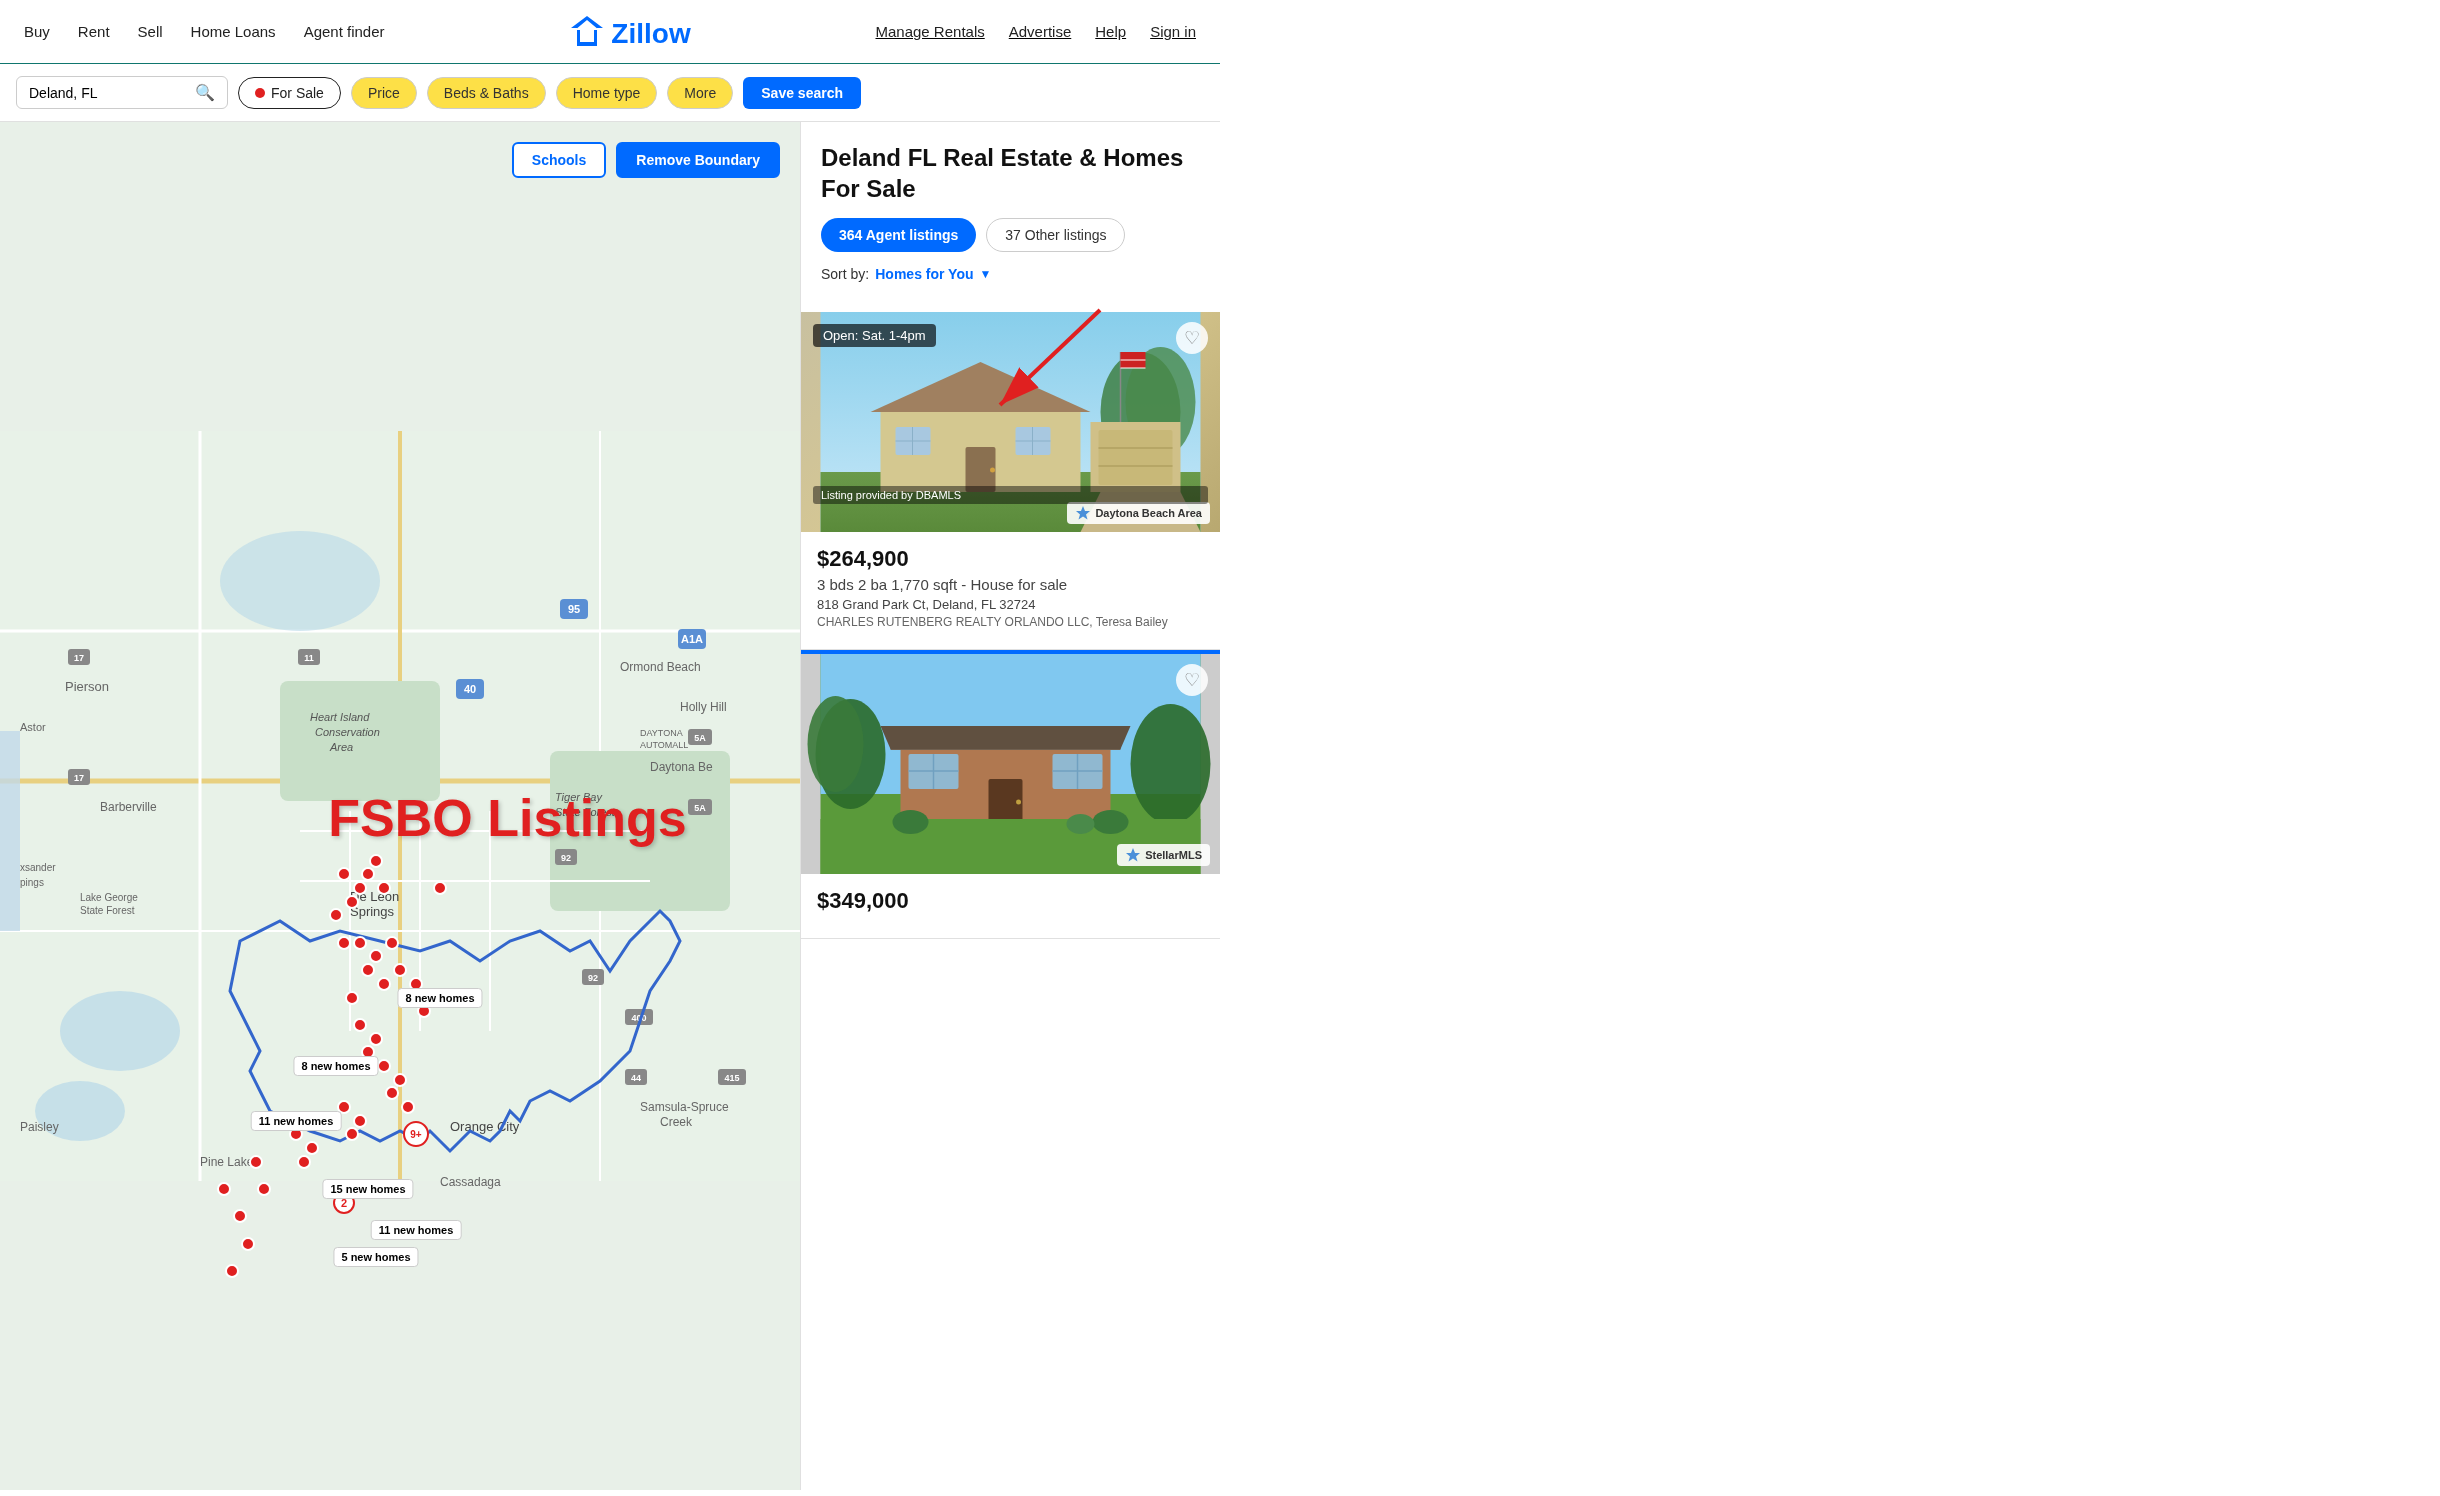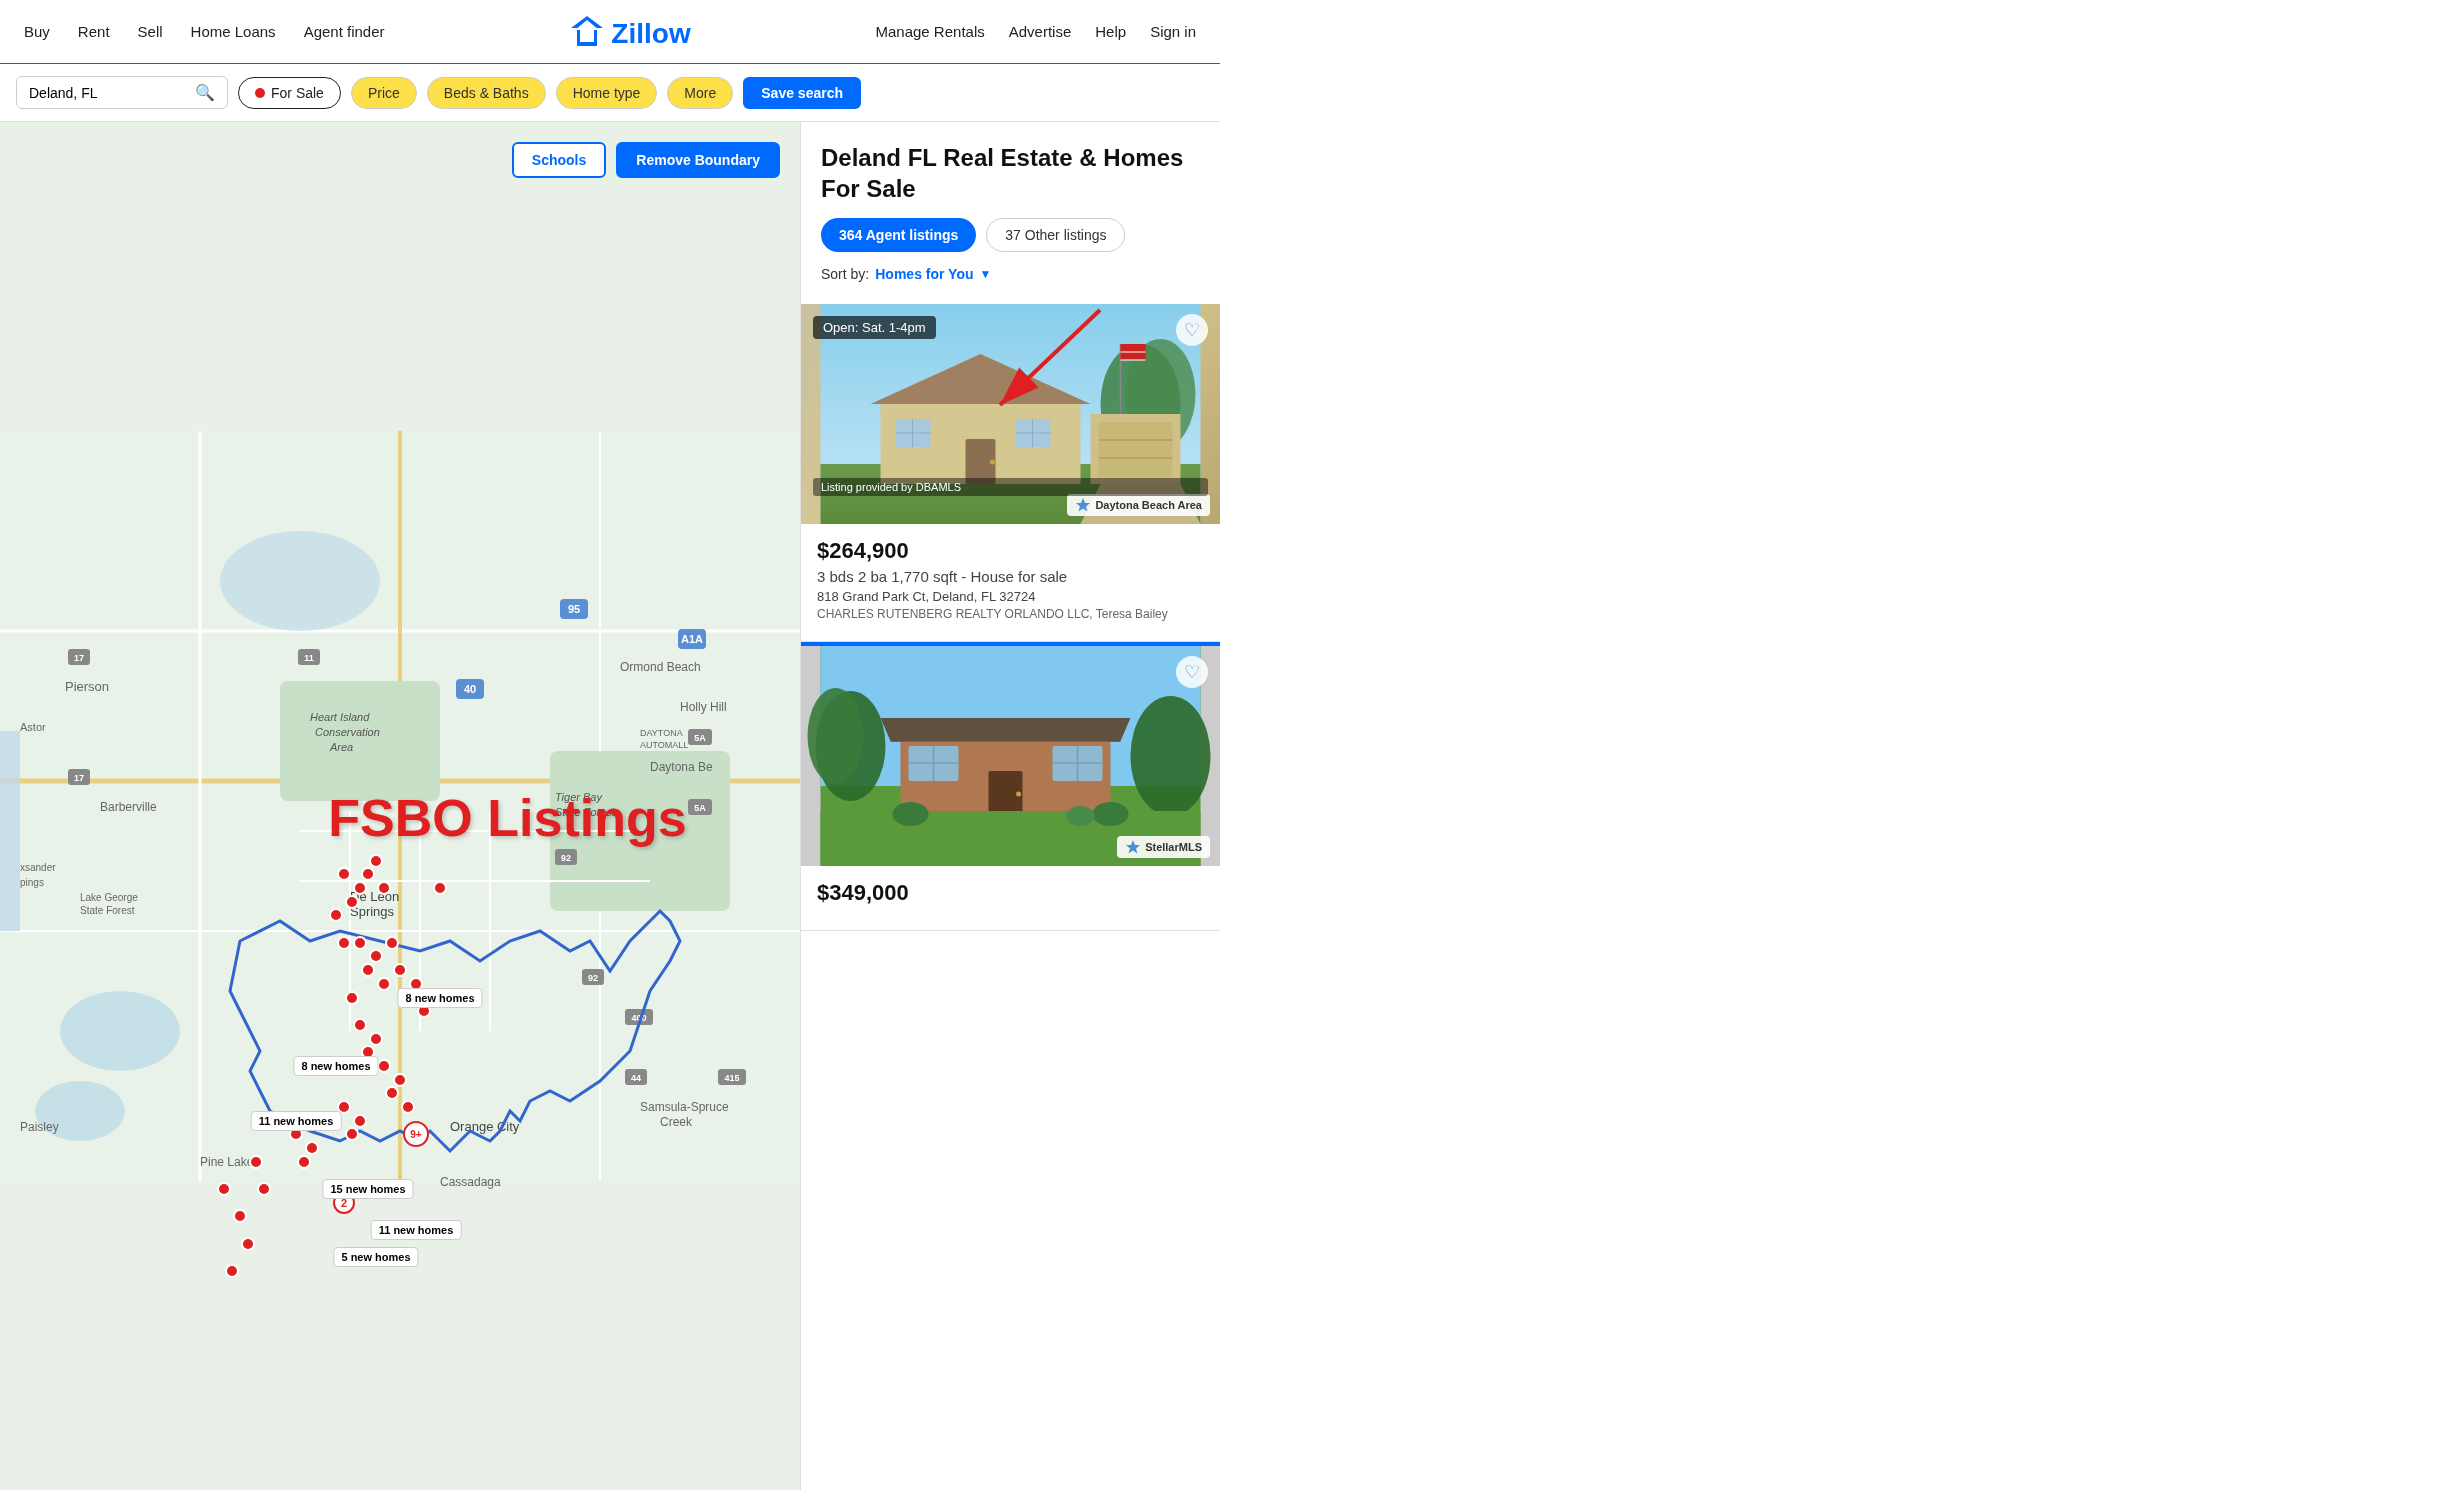--- a/index.html
+++ b/index.html
@@ -8,21 +8,21 @@
     
     .top-nav {
       display: flex; align-items: center; justify-content: space-between;
       padding: 0 24px; height: 64px; border-bottom: 1px solid #0f766e;
     }
     .nav-left { display: flex; gap: 28px; align-items: center; }
     .nav-left a { font-size: 15px; color: #222; text-decoration: none; }
     .nav-logo { display: flex; align-items: flex-end; gap: 6px; }
     .nav-logo svg { width: 36px; height: 36px; }
     .logo-text { font-size: 28px; font-weight: 700; color: #006aff; }
-    .nav-right { display: flex; gap: 24px; align-items: center; }
+    .nav-right { display: flex; gap: 24px; align-items: center; text-decoration: underline; }
     .nav-right a { font-size: 15px; color: #222; text-decoration: none; }
 
     
     .filter-bar {
       display: flex; align-items: center; gap: 10px;
       padding: 12px 16px; border-bottom: 1px solid #e0e0e0;
     }
     .search-box {
       display: flex; align-items: center; border: 1px solid #ccc; border-radius: 6px;
       padding: 6px 12px; width: 212px; gap: 8px;
@@ -88,21 +88,21 @@
     .listing-tabs { display: flex; gap: 10px; margin-bottom: 14px; }
     .tab-agent {
       background: #006aff; color: #fff; border: none;
       border-radius: 24px; padding: 8px 18px; font-size: 14px; font-weight: 600; cursor: pointer;
     }
     .tab-other {
       background: #fff; color: #333; border: 1.5px solid #ccc;
       border-radius: 24px; padding: 8px 18px; font-size: 14px; cursor: pointer;
     }
     .sort-row {
-      display: flex; align-items: center; gap: 6px; margin-bottom: 12px;
+      display: flex; align-items: center; gap: 6px; margin-bottom: 20px;
     }
     .sort-label { font-size: 14px; color: #333; }
     .sort-value { font-size: 14px; color: #006aff; font-weight: 600; cursor: pointer; }
     .sort-chevron { color: #006aff; font-size: 12px; }
 
     
     .listing-card { border-bottom: 1px solid #e0e0e0; padding-bottom: 4px; margin-bottom: 0; }
     .card-img-wrap {
       position: relative; width: 100%; height: 220px; overflow: hidden;
       background: #ccc;

